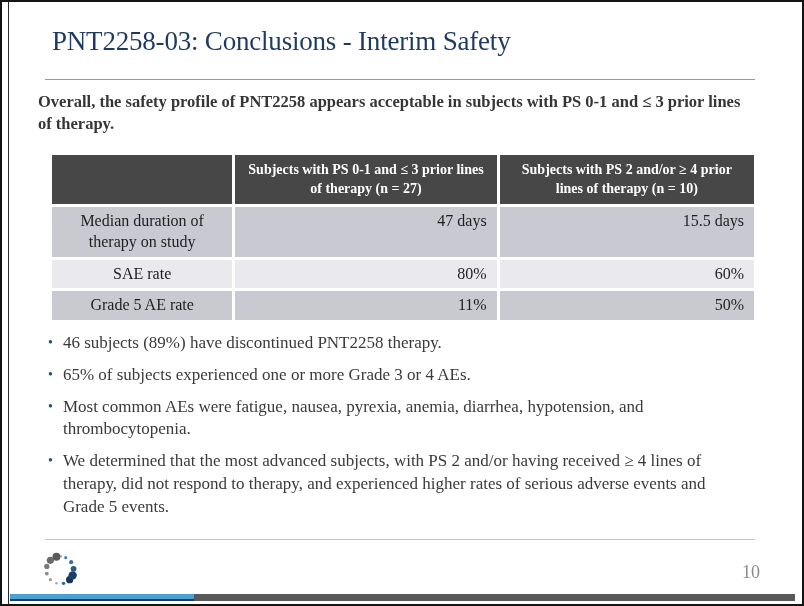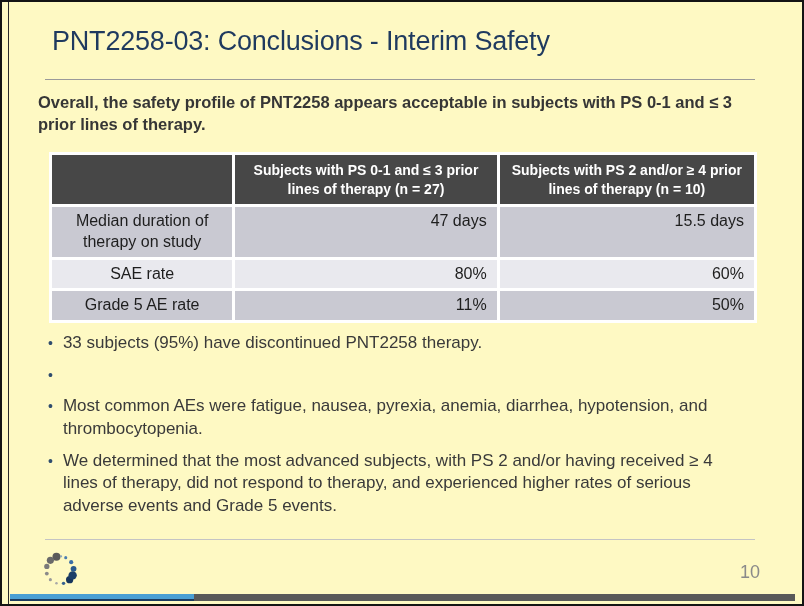--- a/index.html
+++ b/index.html
@@ -1,20 +1,20 @@
 <!DOCTYPE html>
 <html><head>
 <meta charset="utf-8">
 <style>
   * { margin:0; padding:0; box-sizing:border-box; }
   html,body { background:#e8e8e8; }
   .page {
     position:relative; width:804px; height:606px;
-    background:#fef9c3; border:2px solid #141414;
-    font-family:Liberation Sans, sans-serif;
+    background:#ffffff; border:2px solid #141414;
+    font-family:Liberation Serif, serif;
     overflow:hidden;
   }
   .inner-left-line { position:absolute; left:6px; top:0; bottom:0; width:1px; background:#2a2a2a; }
 
   .slide-title {
     position:absolute; left:50px; top:24px;
     font-size:27px; font-weight:400; color:#1f3a5f; letter-spacing:-0.2px;
   }
   .title-rule { position:absolute; left:43px; top:77px; width:710px; height:1px; background:#9a9a9a; }
 
@@ -105,24 +105,25 @@
           <td class="cell-val">11%</td>
           <td class="cell-val">50%</td>
         </tr>
       </tbody>
     </table>
   </div>
 
   <ul class="bullets">
     <li class="bullet-item">
       <span class="bullet-dot">•</span>
-      <span class="bullet-text">33 subjects (95%) have discontinued PNT2258 therapy.</span>
+      <span class="bullet-text">46 subjects (89%) have discontinued PNT2258 therapy.</span>
     </li>
     <li class="bullet-item">
       <span class="bullet-dot">•</span>
+      <span class="bullet-text">65% of subjects experienced one or more Grade 3 or 4 AEs.</span>
     </li>
     <li class="bullet-item">
       <span class="bullet-dot">•</span>
       <span class="bullet-text">Most common AEs were fatigue, nausea, pyrexia, anemia, diarrhea, hypotension, and thrombocytopenia.</span>
     </li>
     <li class="bullet-item">
       <span class="bullet-dot">•</span>
       <span class="bullet-text">We determined that the most advanced subjects, with PS 2 and/or having received ≥ 4  lines of therapy, did not respond to therapy, and experienced higher rates of serious adverse events and Grade 5 events.</span>
     </li>
   </ul>

